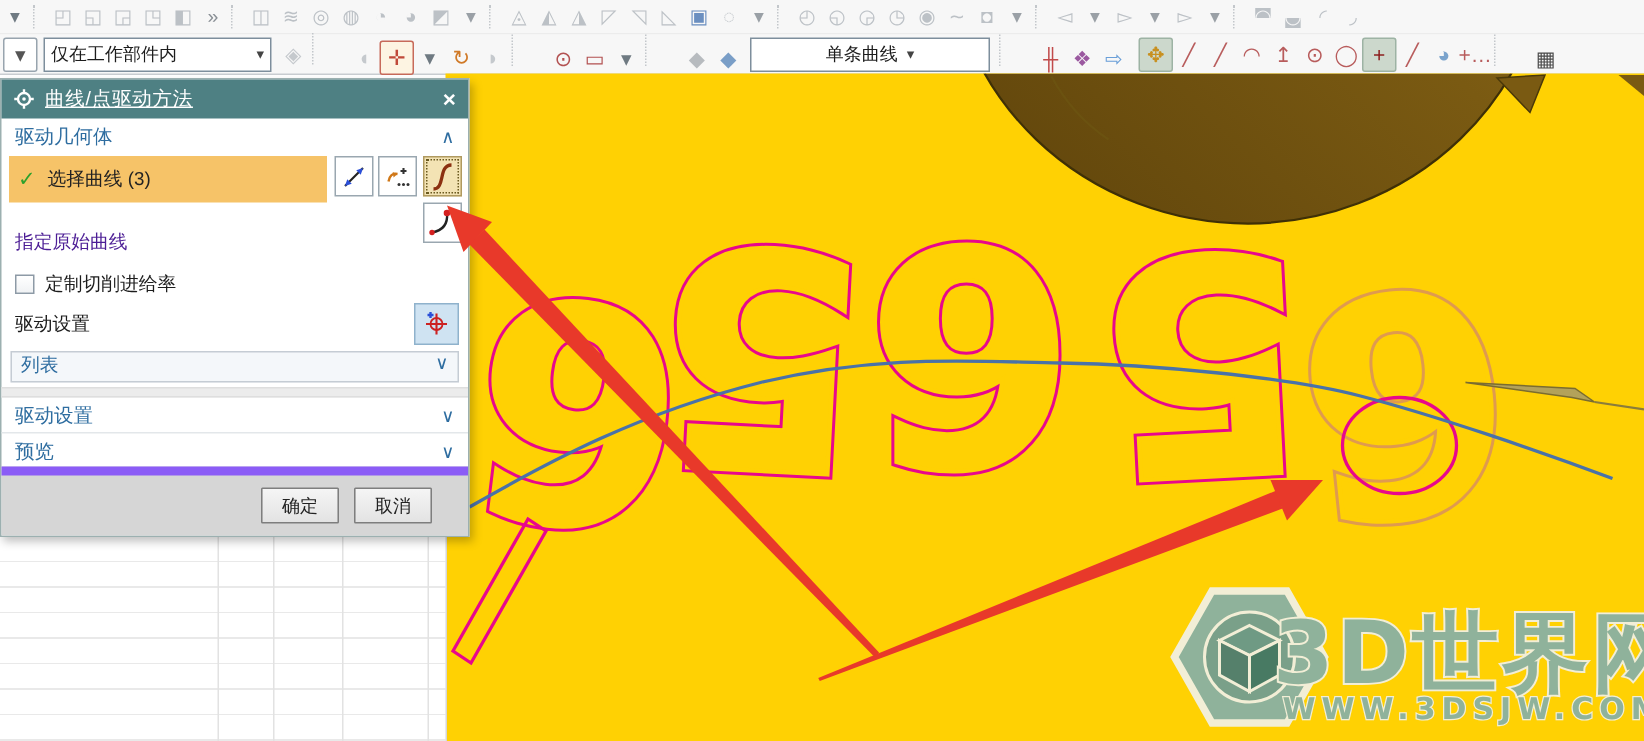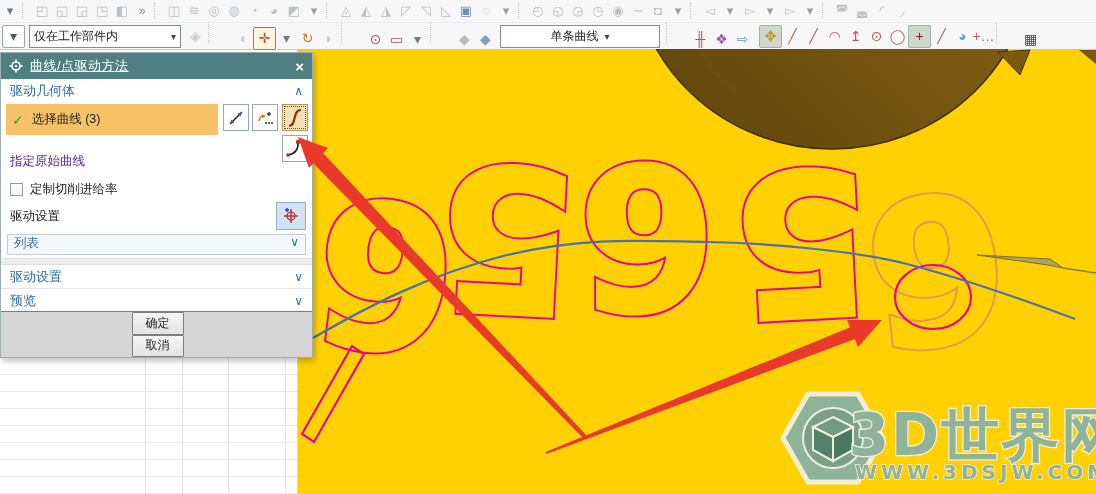--- a/index.html
+++ b/index.html
@@ -54,22 +54,22 @@
   #addrow{display:flex;align-items:center;justify-content:space-between;padding:0 6px 0 9px;height:32px;}
   #addrow .lbl{font-size:12.5px;color:#1c1c1c;}
   #addbtn{width:30px;height:28px;background:#cfe3f2;border:1px solid #8fb2cc;
           display:flex;align-items:center;justify-content:center;box-sizing:border-box;}
   #listbar{margin:2px 6px;height:21px;background:#f4f7fa;border:1px solid #c5ccd4;
            display:flex;justify-content:space-between;padding:0 6px;
            color:#2e6da0;font-size:12.5px;box-sizing:border-box;}
   #grayband{height:5px;background:#ececec;border-top:1px solid #dedede;border-bottom:1px solid #dedede;margin-top:3px;}
   .secrow.bordered{border-bottom:1px solid #e3e7ea;}
   #dlg-footer{position:absolute;left:0;right:0;bottom:0;height:46px;background:#d6d6d6;
-              border-top:1px solid #8b5cf6;display:flex;align-items:center;justify-content:flex-end;
-              padding-right:8px;box-sizing:border-box;flex-direction:column;}
+              border-top:6px solid #8b5cf6;display:flex;align-items:center;justify-content:flex-end;
+              padding-right:24px;box-sizing:border-box;}
   .pbtn{width:50px;height:22px;background:linear-gradient(#f5f5f5,#e3e3e3);border:1px solid #7e7e7e;
         font-size:12px;color:#222;display:flex;align-items:center;justify-content:center;
         margin-left:10px;border-radius:1px;}
   
   #arrows{position:absolute;left:0;top:0;width:1096px;height:494px;z-index:9;pointer-events:none;}
   svg text.du{font-family:"DejaVu Sans",sans-serif;font-weight:bold;font-size:200px;
               fill:none;stroke:#e8078c;stroke-width:7px;text-anchor:middle;}
   svg text.do{font-family:"DejaVu Sans",sans-serif;font-weight:bold;font-size:200px;
               fill:#FFD103;stroke:#FFD103;stroke-width:3px;text-anchor:middle;}
   svg text.duo{font-family:"DejaVu Sans",sans-serif;font-weight:bold;font-size:200px;

